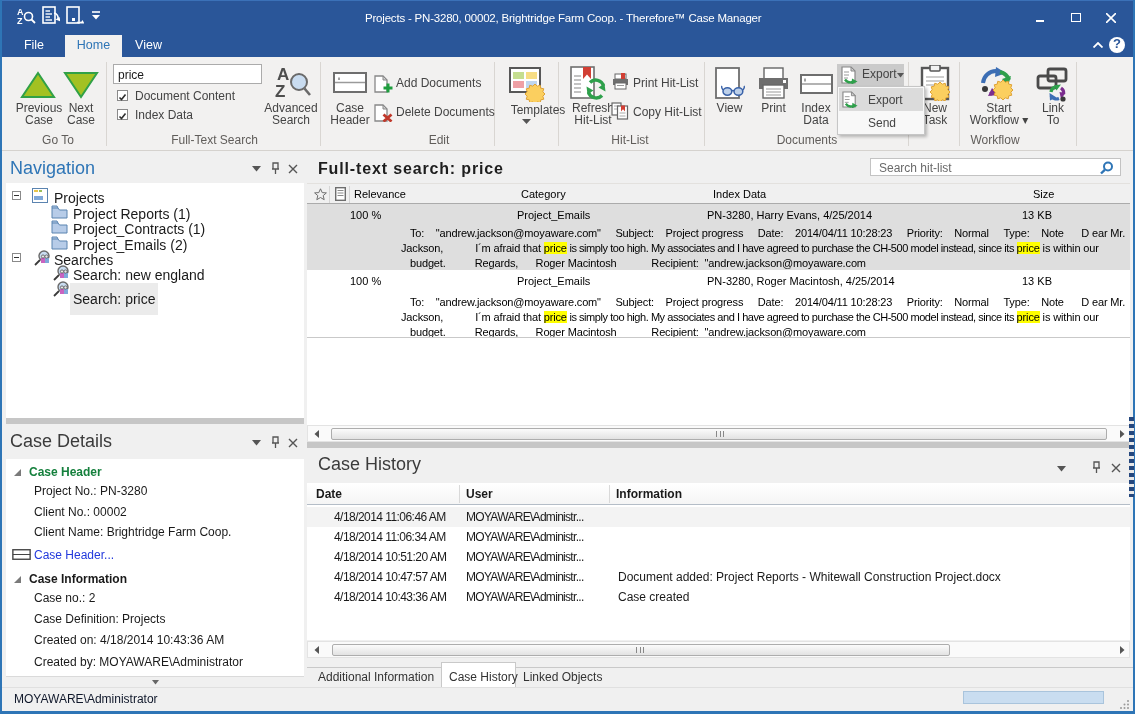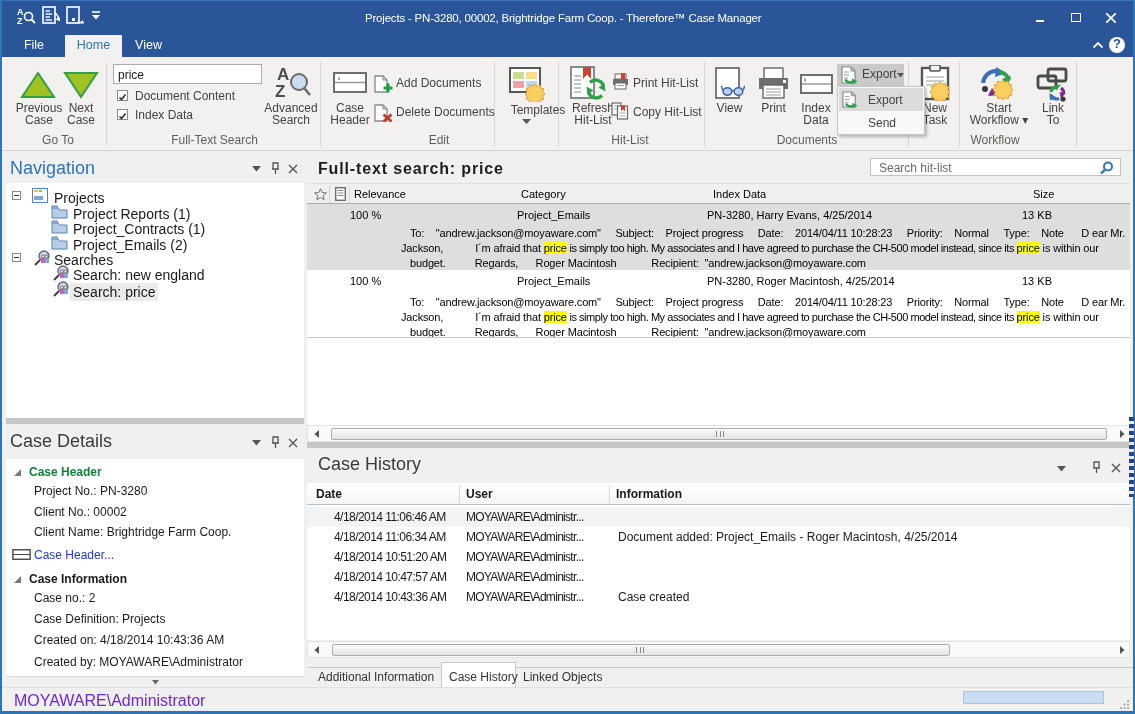--- a/index.html
+++ b/index.html
@@ -353,21 +353,21 @@
   </svg>
   <div class="treerow" style="left:67px; top:84px;">Search: new england</div>
   <svg style="position:absolute; left:47px; top:98px;" width="17" height="17" viewBox="0 0 17 17">
     <circle cx="10" cy="6" r="5" fill="#C9DCF0" stroke="#6A6A6A" stroke-width="1.4"></circle>
     <line x1="6" y1="10" x2="1" y2="15" stroke="#3A3A3A" stroke-width="1.8"></line>
     <rect x="7" y="8" width="4" height="5" fill="#C963C0"></rect>
     <rect x="11" y="8" width="4" height="5" fill="#7FA8D9"></rect>
     <circle cx="9" cy="6.5" r="1.6" fill="#E8E8E8" stroke="#555" stroke-width="0.8"></circle>
     <circle cx="12.5" cy="6.5" r="1.6" fill="#E8E8E8" stroke="#555" stroke-width="0.8"></circle>
   </svg>
-  <div class="treerow" style="left:64px; top:100px; background:#EBEBEB; padding:1px 3px;">Search: price</div>
+  <div class="treerow" style="left:64px; top:100px; background:#EBEBEB; padding:8px 3px;">Search: price</div>
 </div>
 <div class="abs" id="navscroll"></div>
 
 <svg class="abs" style="left:252px; top:166px;" width="9" height="6" viewBox="0 0 9 6">
     <polygon points="0,0 9,0 4.5,5.5" fill="#555"></polygon>
   </svg>
 <svg class="abs" style="left:271px; top:162px;" width="9" height="13" viewBox="0 0 9 13">
     <path d="M2,1 h5 v6 h-5 z M1,7 h7 M4.5,7 v5" fill="none" stroke="#555" stroke-width="1.3"></path>
   </svg>
 <svg class="abs" style="left:288px; top:164px;" width="10" height="10" viewBox="0 0 10 10">
@@ -467,25 +467,25 @@
 </div>
 
 <div class="abs" id="chheadbg"></div>
 <div class="abs ptitle" style="left:318px; top:454px; color:#3B3B3B;">Case History</div>
 <div class="abs" id="chtable">
   <div style="position:absolute; left:0; top:24px; width:823px; height:20px; background:#F3F3F3;"></div>
   <div class="chrow" style="left:27px; top:27px; letter-spacing:-0.55px;">4/18/2014 11:06:46 AM</div>
   <div class="chrow" style="left:159px; top:27px; letter-spacing:-0.7px;">MOYAWARE\Administr...</div>
   <div class="chrow" style="left:27px; top:47px; letter-spacing:-0.55px;">4/18/2014 11:06:34 AM</div>
   <div class="chrow" style="left:159px; top:47px; letter-spacing:-0.7px;">MOYAWARE\Administr...</div>
-  <div class="chrow" style="left:311px; top:47px;">Document added: Project_Emails - Roger Macintosh, 4/25/2014</div>
   <div class="chrow" style="left:27px; top:67px; letter-spacing:-0.55px;">4/18/2014 10:51:20 AM</div>
   <div class="chrow" style="left:159px; top:67px; letter-spacing:-0.7px;">MOYAWARE\Administr...</div>
   <div class="chrow" style="left:27px; top:87px; letter-spacing:-0.55px;">4/18/2014 10:47:57 AM</div>
   <div class="chrow" style="left:159px; top:87px; letter-spacing:-0.7px;">MOYAWARE\Administr...</div>
+  <div class="chrow" style="left:311px; top:87px;">Document added: Project Reports - Whitewall Construction Project.docx</div>
   <div class="chrow" style="left:27px; top:107px; letter-spacing:-0.55px;">4/18/2014 10:43:36 AM</div>
   <div class="chrow" style="left:159px; top:107px; letter-spacing:-0.7px;">MOYAWARE\Administr...</div>
   <div class="chrow" style="left:311px; top:107px;">Case created</div>
 </div>
 <div class="abs" id="chhdr">
   <div class="chrow" style="left:9px; top:4px; font-weight:bold;">Date</div>
   <div class="chrow" style="left:159px; top:4px; font-weight:bold;">User</div>
   <div class="chrow" style="left:309px; top:4px; font-weight:bold;">Information</div>
   <div style="position:absolute; left:152px; top:2px; width:1px; height:18px; background:#D9D9D9;"></div>
   <div style="position:absolute; left:302px; top:2px; width:1px; height:18px; background:#D9D9D9;"></div>
@@ -516,21 +516,21 @@
 
 <div class="abs" id="tabstrip">
   <div style="position:absolute; left:0; top:7px; width:826px; height:1px; background:#C9C9C9;"></div>
   <div style="position:absolute; left:11px; top:10px; font-size:12px; color:#333;">Additional Information</div>
   <div style="position:absolute; left:134px; top:2px; width:75px; height:25px; background:#FFF; border:1px solid #C9C9C9; border-bottom:none;"></div>
   <div style="position:absolute; left:142px; top:10px; font-size:12px; color:#333;">Case History</div>
   <div style="position:absolute; left:216px; top:10px; font-size:12px; color:#333;">Linked Objects</div>
 </div>
 
 <div class="abs" id="statusbar"></div>
-<div class="abs" style="left:14px; top:692px; font-size:16px; color:#6d28d9;">MOYAWARE\Administrator</div>
+<div class="abs" style="left:14px; top:692px; font-size:12px; color:#0f172a;">MOYAWARE\Administrator</div>
 <div class="abs" style="left:963px; top:691px; width:141px; height:13px; background:#C9DDF0; border:1px solid #A9C4DC;"></div>
 <svg class="abs" style="left:1120px; top:699px;" width="10" height="10" viewBox="0 0 10 10">
   <circle cx="8" cy="2" r="1" fill="#999"></circle>
     <circle cx="8" cy="5.5" r="1" fill="#999"></circle>
     <circle cx="8" cy="9" r="1" fill="#999"></circle>
   <circle cx="4.5" cy="5.5" r="1" fill="#999"></circle>
     <circle cx="4.5" cy="9" r="1" fill="#999"></circle>
   <circle cx="1" cy="9" r="1" fill="#999"></circle>
 </svg>
 

